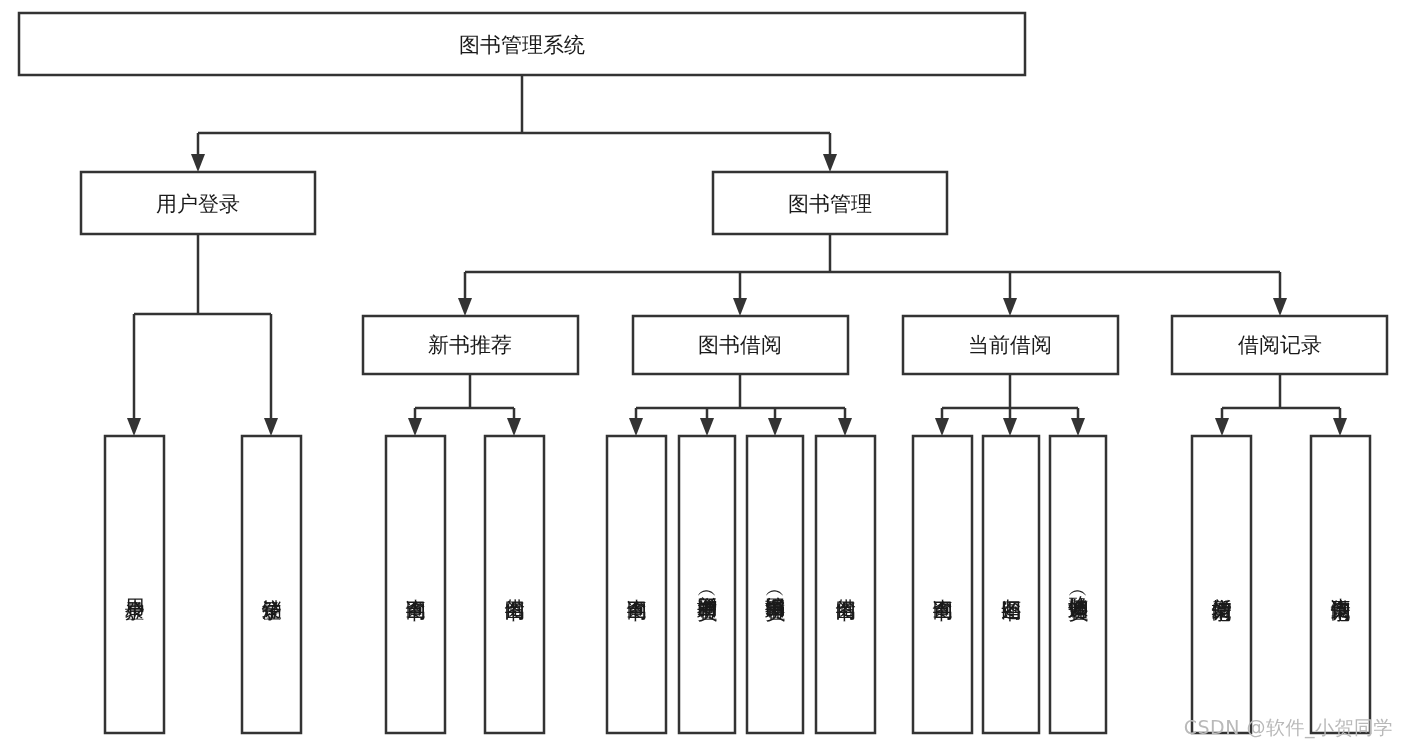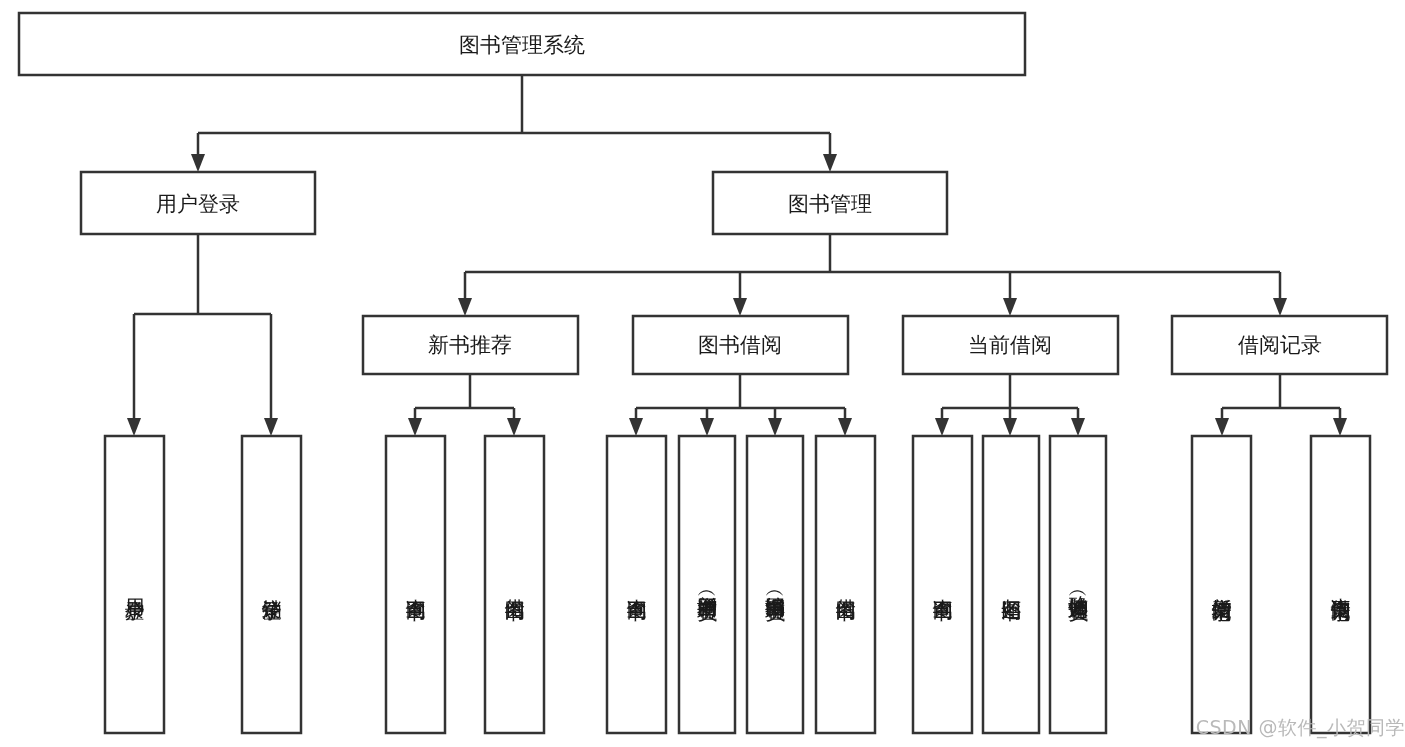--- a/index.html
+++ b/index.html
@@ -51,21 +51,21 @@
   .connector {
     stroke: #333333;
     stroke-width: 2.5;
     fill: none;
   }
   .arrow-head {
     fill: #333333;
   }
   .watermark {
     position: absolute;
-    right: 0;
+    right: 12px;
     bottom: 6px;
     font-family: "DejaVu Sans", "Liberation Sans", sans-serif;
     font-size: 19px;
     color: #b9b9b9;
     letter-spacing: 0.5px;
     pointer-events: none;
     user-select: none;
     margin-top: 18px;
   }
 </style>

